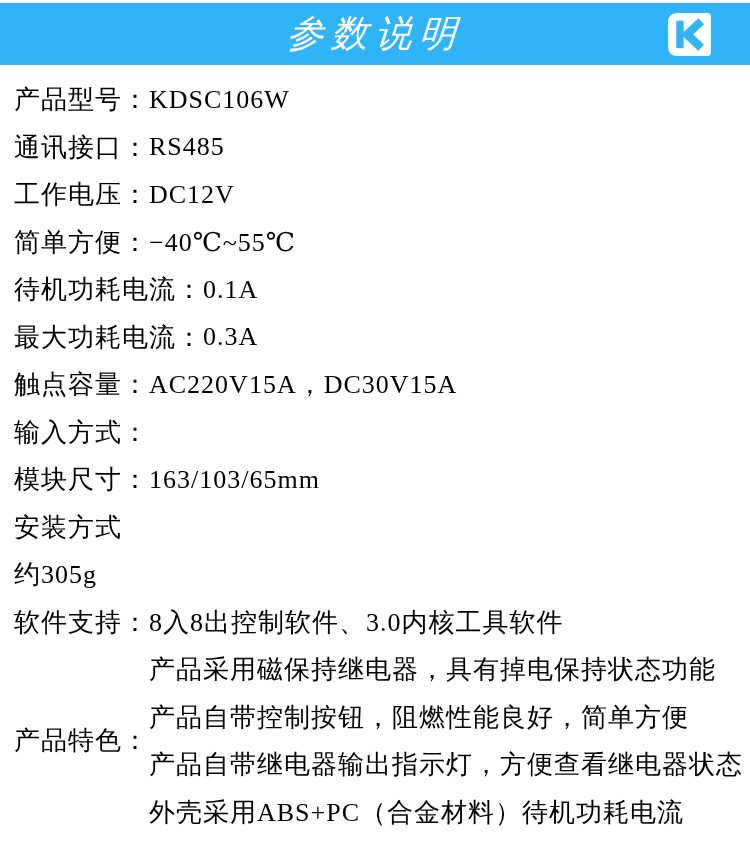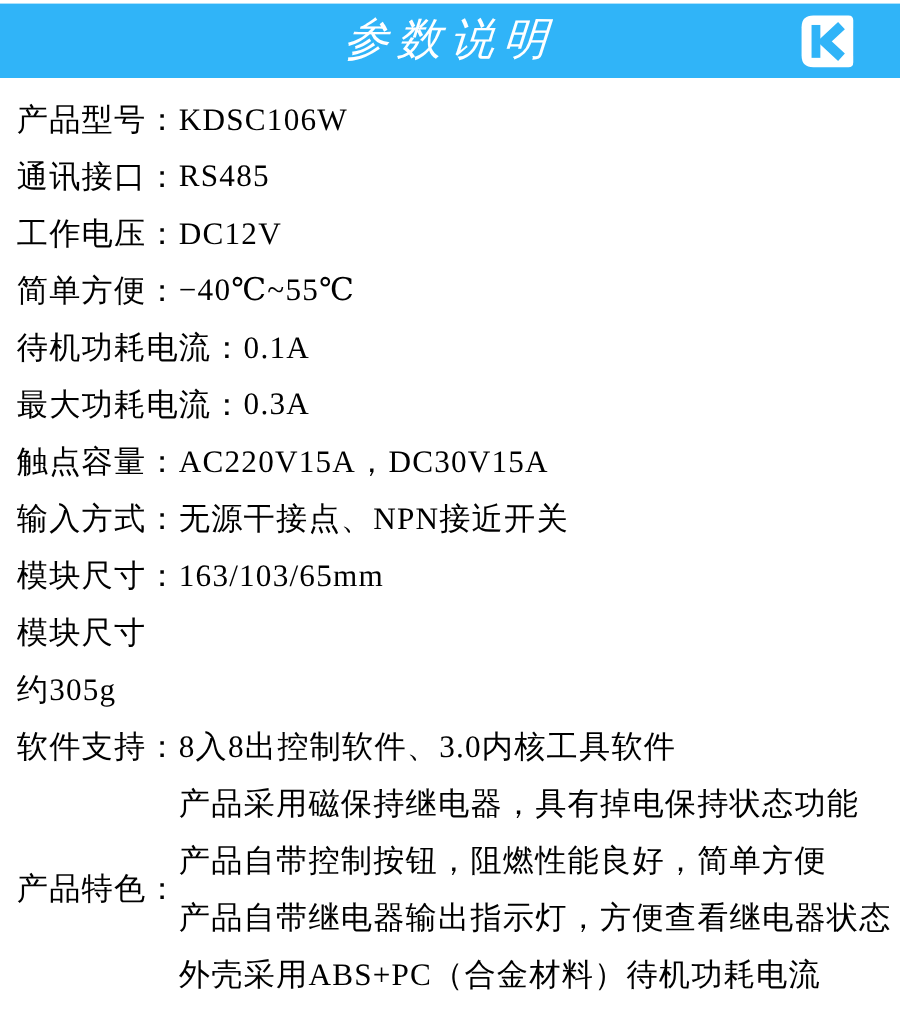--- a/index.html
+++ b/index.html
@@ -113,30 +113,29 @@
         <span class="value">0.3A</span>
     </div>
 
     <div class="row">
       <span class="label">触点容量：</span>
         <span class="value">AC220V15A，DC30V15A</span>
     </div>
 
     <div class="row">
       <span class="label">输入方式：</span>
-        <span class="value">无源干接点、NPN接近开关</span>
     </div>
 
     <div class="row">
       <span class="label">模块尺寸：</span>
         <span class="value">163/103/65mm</span>
     </div>
 
     <div class="row">
-        <span class="value">模块尺寸</span>
+        <span class="value">安装方式</span>
     </div>
 
     <div class="row">
         <span class="value">约305g</span>
     </div>
 
     <div class="row">
       <span class="label">软件支持：</span>
         <span class="value">8入8出控制软件、3.0内核工具软件</span>
     </div>

